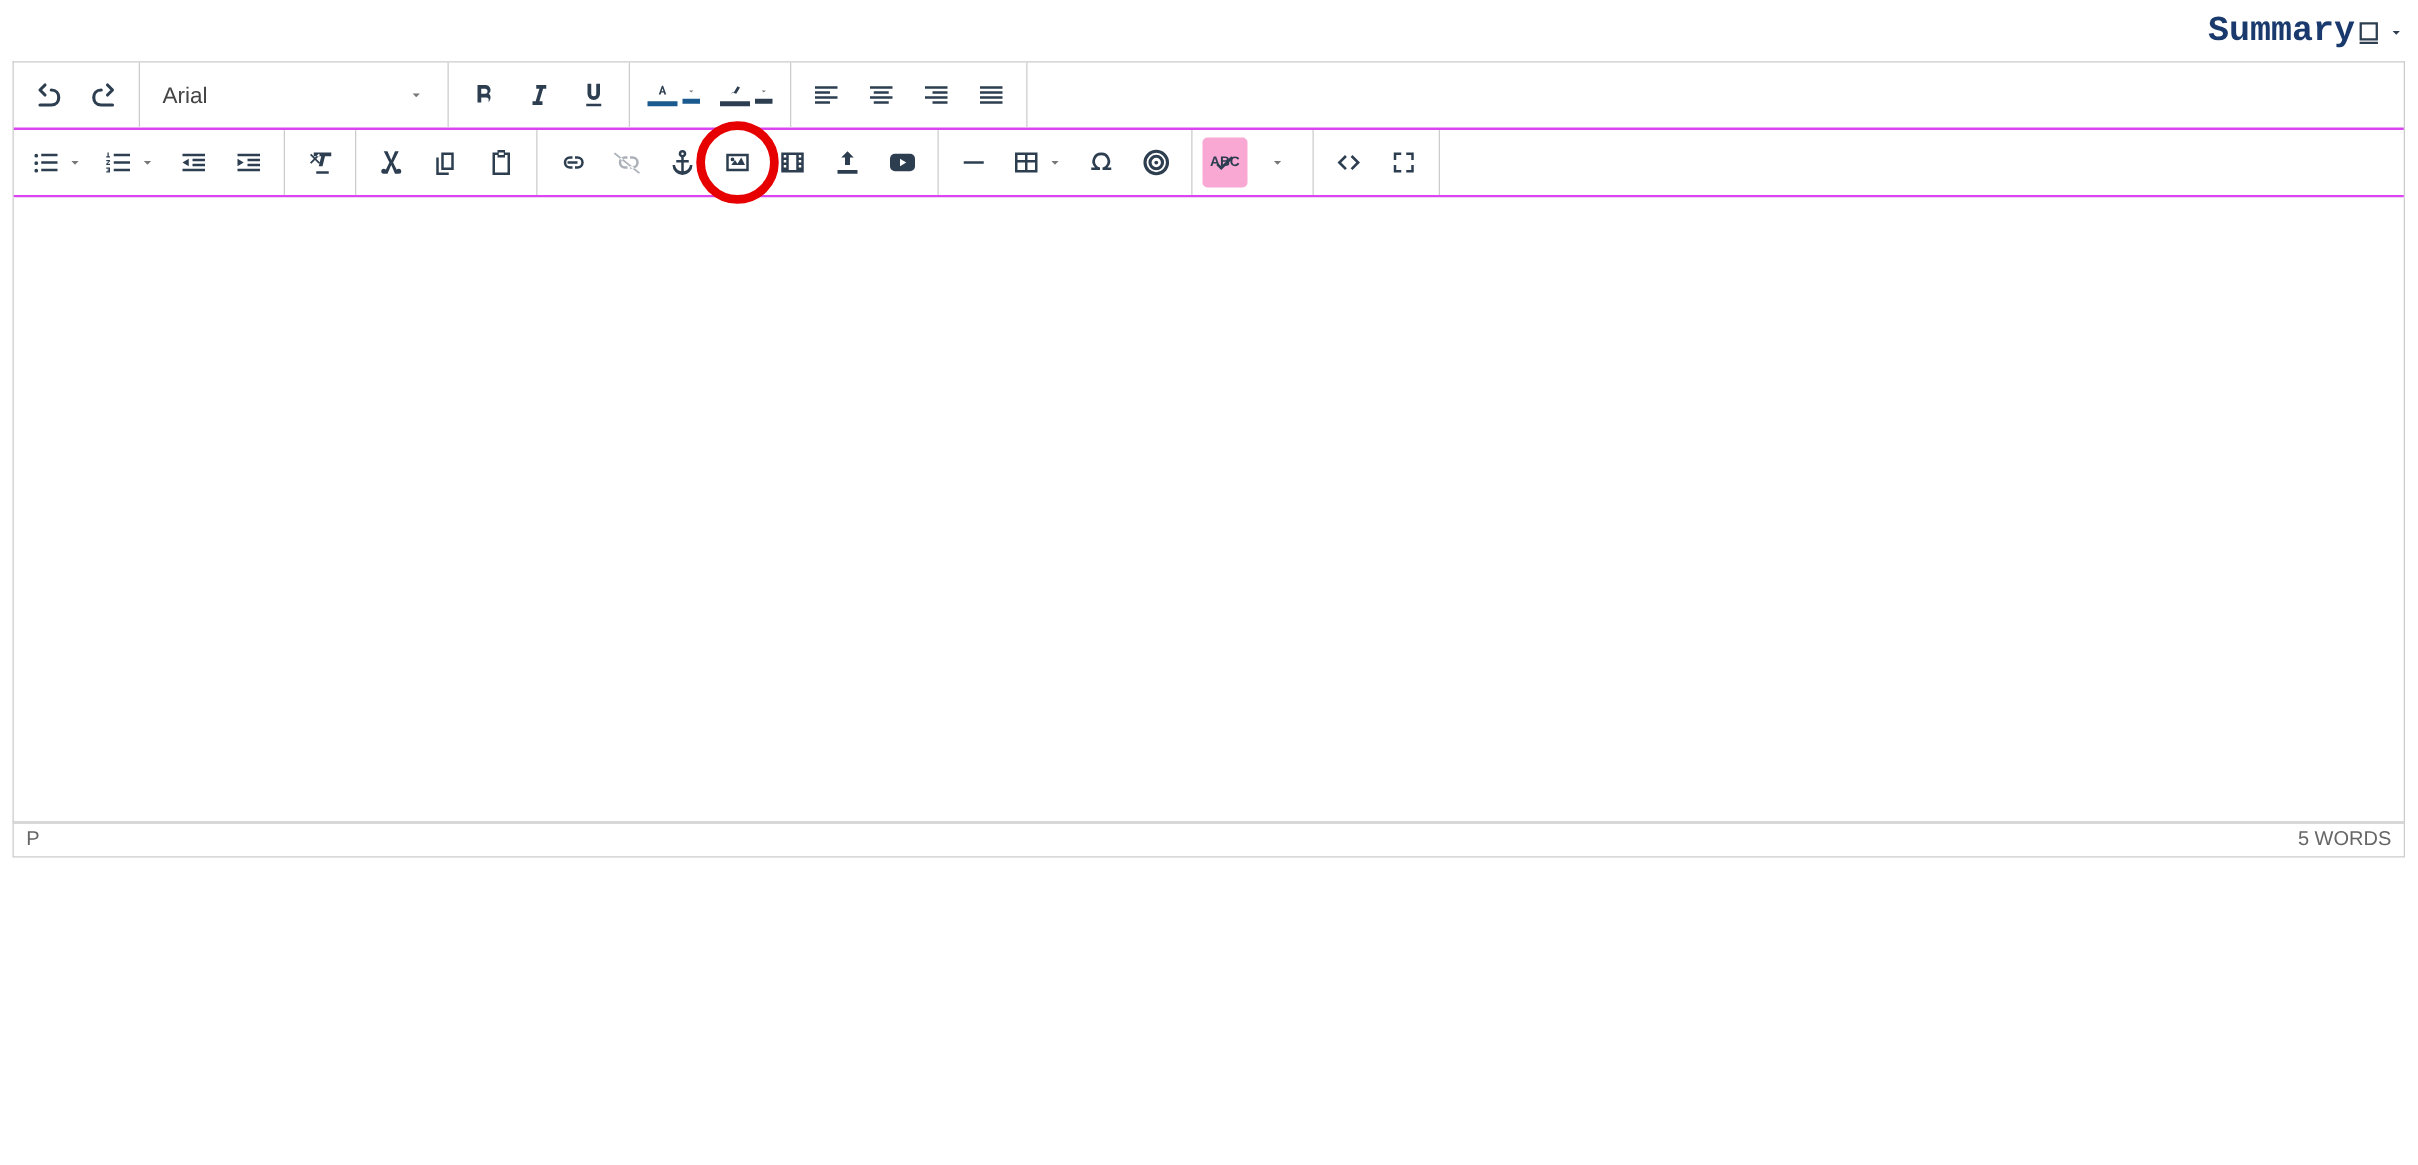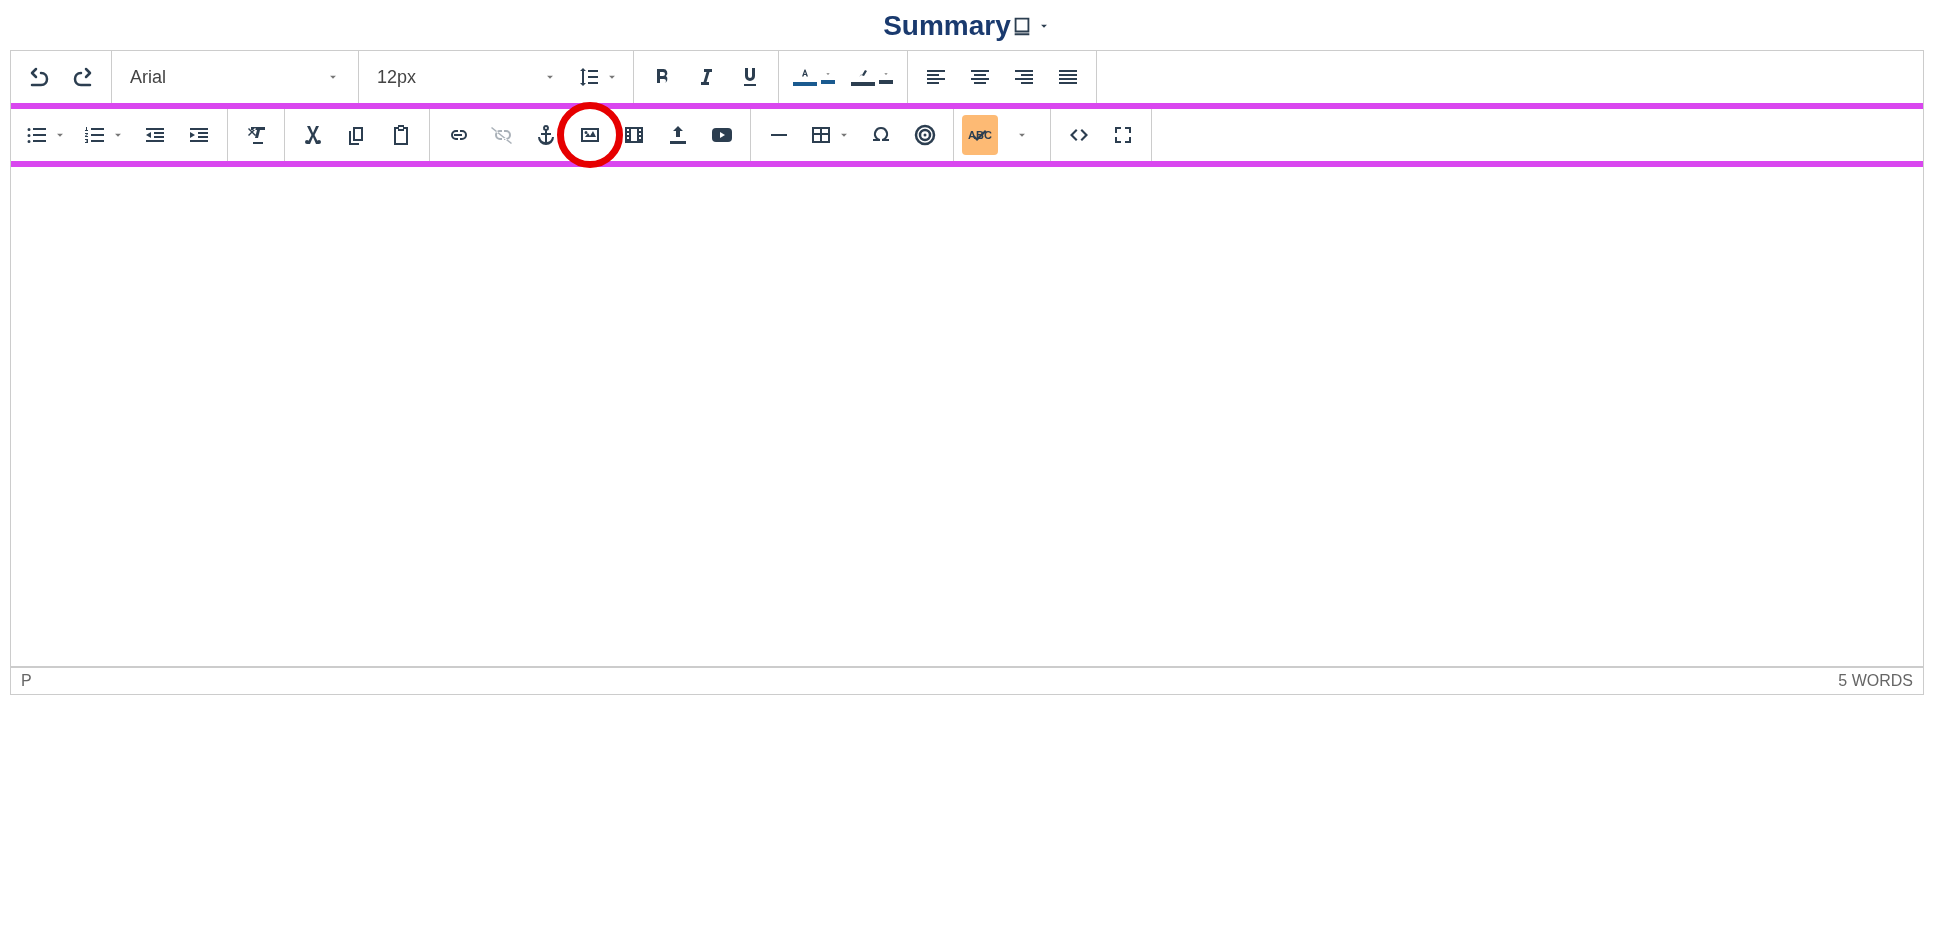--- a/index.html
+++ b/index.html
@@ -6,61 +6,62 @@
   body {
     margin: 0;
     padding: 10px;
     font-family: Arial, Helvetica, sans-serif;
     background: #fff;
     color: #2c3e50;
   }
   .header {
     display: flex;
     align-items: center;
-    justify-content: center;
+    justify-content: flex-end;
     margin-bottom: 8px;
+    font-family: Liberation Mono, monospace;
   }
   .title {
     font-size: 28px;
     font-weight: 700;
     color: #1a3a6e;
   }
   .header-right {
     display: flex;
     align-items: center;
     gap: 4px;
     cursor: pointer;
   }
   .toolbar {
     border: 1px solid #ccc;
     border-bottom: none;
   }
   .toolbar-row {
     display: flex;
-    border-bottom: 6px solid #d946ef;
+    border-bottom: 2px solid #d946ef;
   }
   .tool-group {
     display: flex;
     align-items: center;
     border-right: 1px solid #ccc;
     padding: 6px 8px;
     gap: 4px;
   }
   .tool-group:last-child { border-right: none; flex: 1; }
   .tool-btn {
     display: inline-flex;
     align-items: center;
     justify-content: center;
     width: 40px;
     height: 40px;
     cursor: pointer;
     border-radius: 4px;
     position: relative;
   }
-  .tool-btn.active { background: #fdba74; }
+  .tool-btn.active { background: #f9a8d4; }
   .tool-btn svg { width: 24px; height: 24px; fill: #2c3e50; }
   .tool-btn.wide { width: auto; padding: 0 6px; gap: 4px; }
   .chev-sm { width: 14px !important; height: 14px !important; fill: #555; }
   .dropdown {
     display: flex;
     align-items: center;
     justify-content: space-between;
     height: 40px;
     padding: 0 10px;
     cursor: pointer;
@@ -132,36 +133,20 @@
     </div>
     <div class="tool-group">
       <div class="dropdown font-family">
         <span>Arial</span>
         <svg class="chev-sm" viewBox="0 0 24 24">
             <path fill="#777" d="M7 10l5 5 5-5z"></path>
           </svg>
       </div>
     </div>
     <div class="tool-group">
-      <div class="dropdown font-size">
-        <span>12px</span>
-        <svg class="chev-sm" viewBox="0 0 24 24">
-            <path fill="#777" d="M7 10l5 5 5-5z"></path>
-          </svg>
-      </div>
-      <div class="tool-btn wide">
-        <svg viewBox="0 0 24 24">
-            <path fill="#2c3e50" d="M6 3l3 3H7v12h2l-3 3-3-3h2V6H3zM11 5h10v2H11zm0 6h10v2H11zm0 6h10v2H11z"></path>
-          </svg>
-        <svg class="chev-sm" viewBox="0 0 24 24">
-            <path fill="#777" d="M7 10l5 5 5-5z"></path>
-          </svg>
-      </div>
-    </div>
-    <div class="tool-group">
       <div class="tool-btn">
         <svg viewBox="0 0 24 24">
             <path fill="#2c3e50" d="M7 4h6a4 4 0 0 1 3 7 4 4 0 0 1-2 7H7zm3 3v4h3a2 2 0 0 0 0-4zm0 7v4h4a2 2 0 0 0 0-4z"></path>
           </svg>
       </div>
       <div class="tool-btn">
         <svg viewBox="0 0 24 24">
             <path fill="#2c3e50" d="M10 4h8v3h-2.5l-3 10H15v3H7v-3h2.5l3-10H10z"></path>
           </svg>
       </div>

